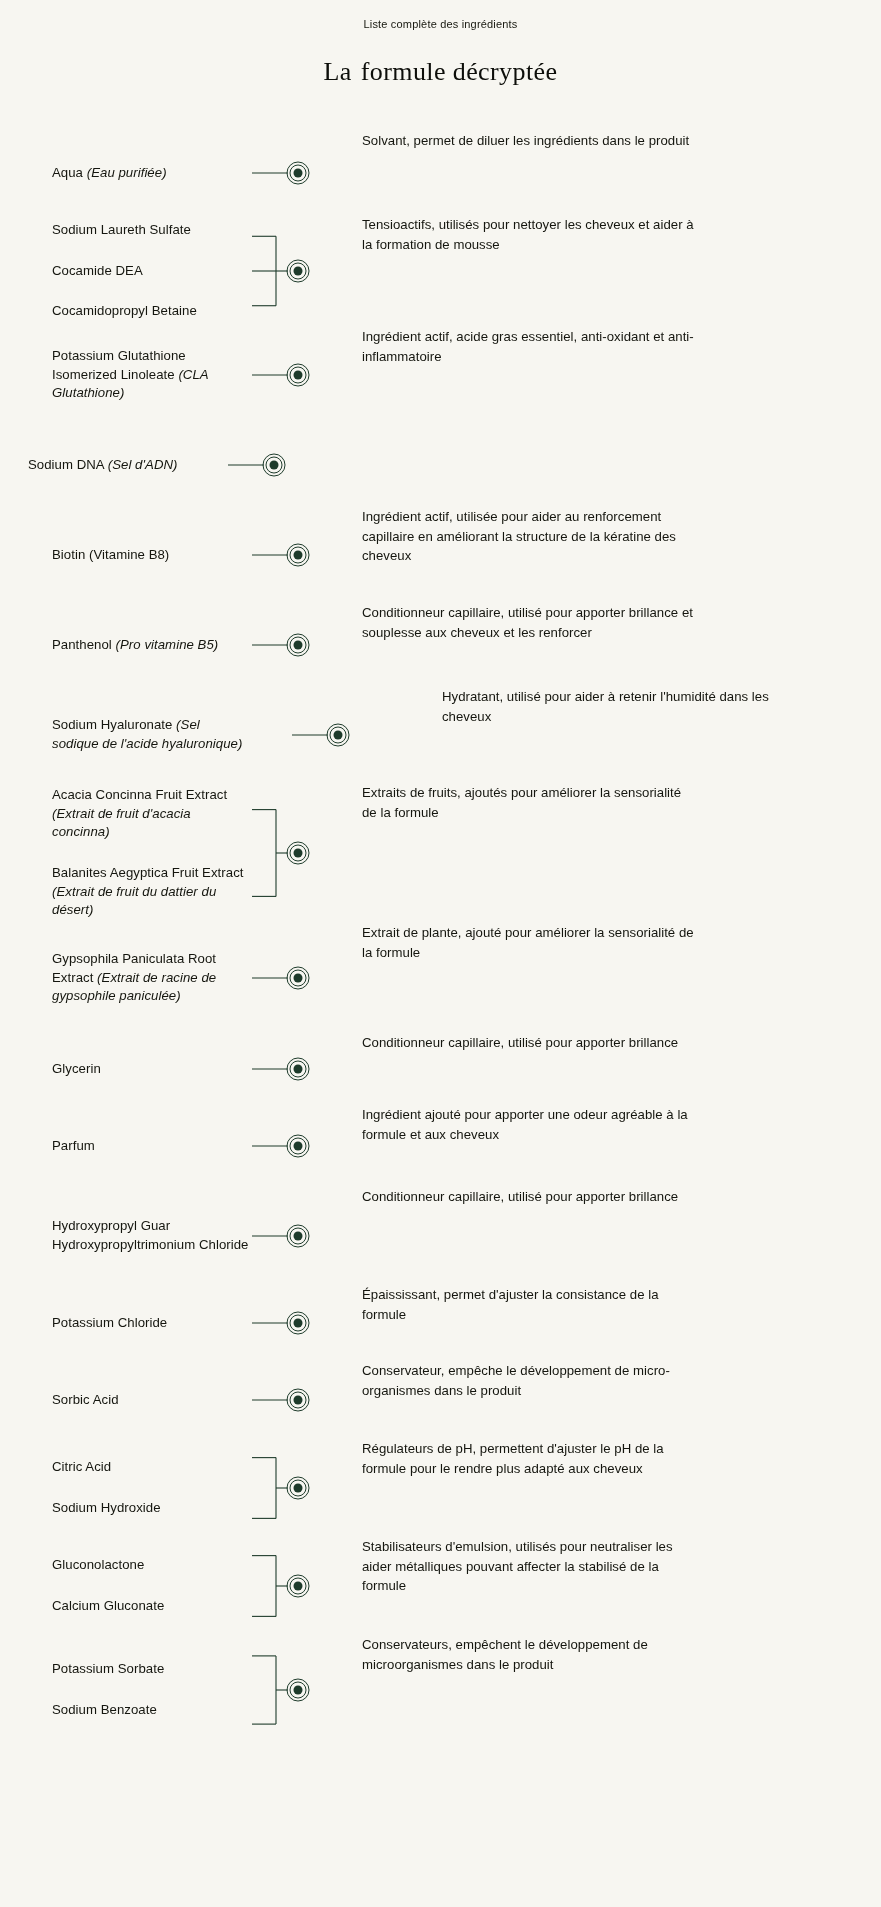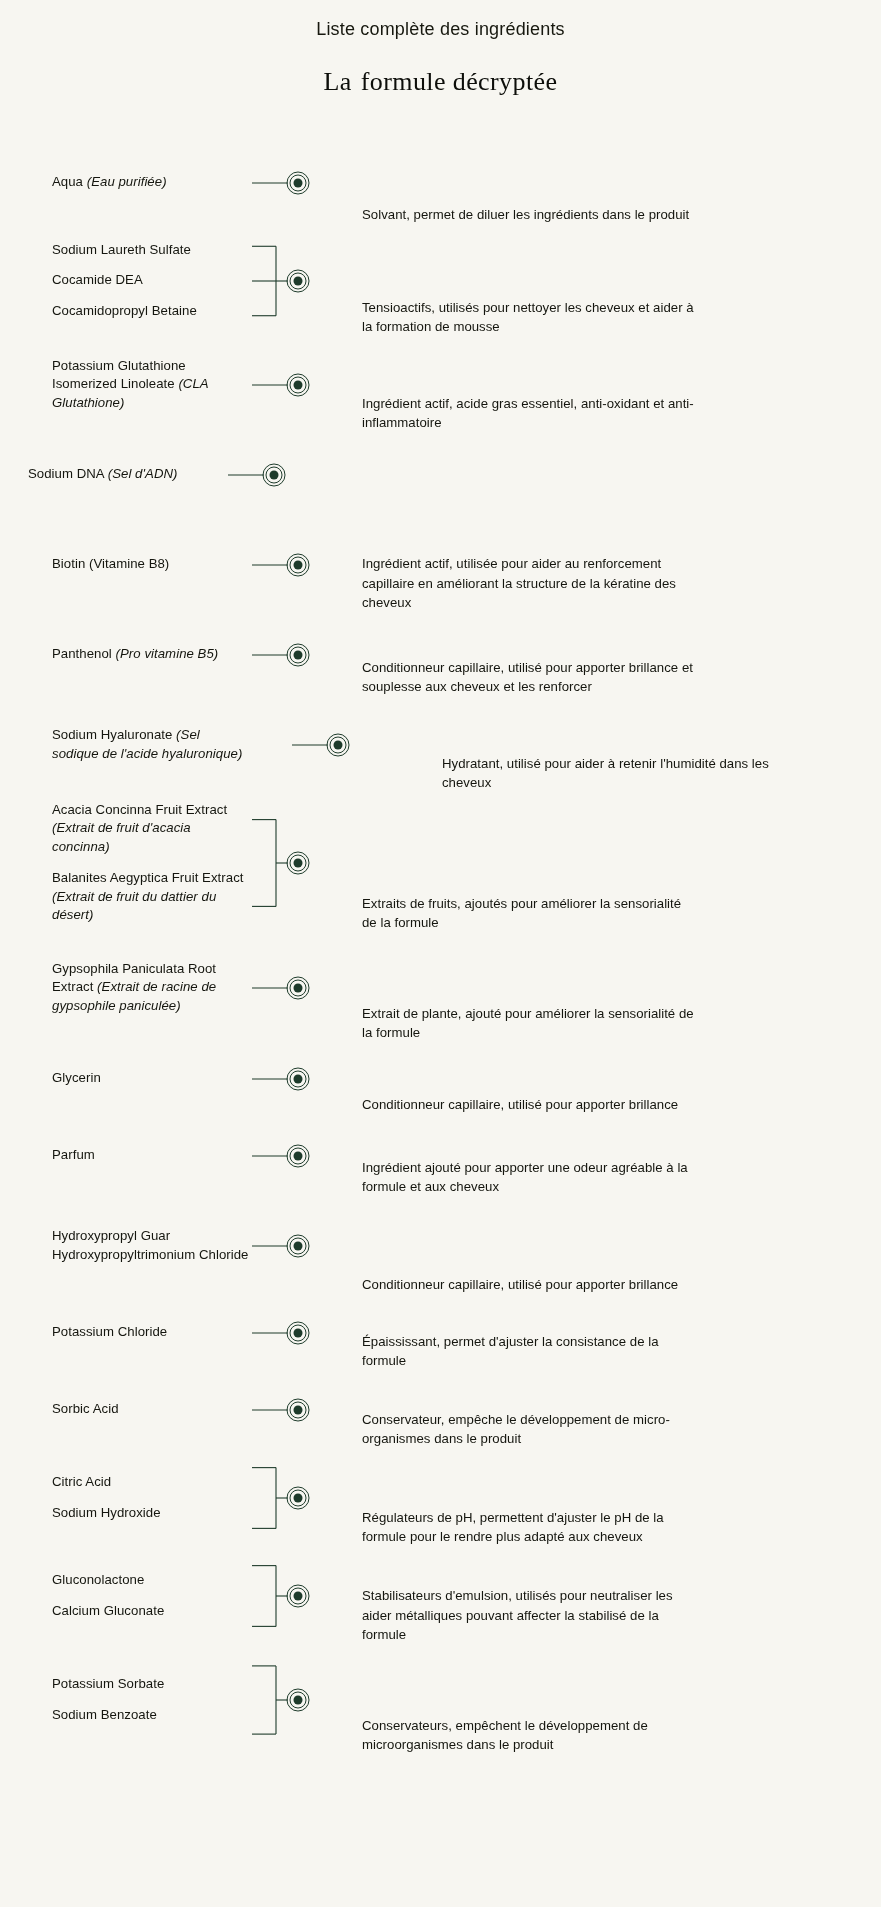--- a/index.html
+++ b/index.html
@@ -25,21 +25,21 @@
     overflow: hidden;
   }
 
   
   .header {
     text-align: center;
     padding-top: 17px;
   }
   .eyebrow {
     font-family: "Liberation Sans", "DejaVu Sans", sans-serif;
-    font-size: 18px;
+    font-size: 11px;
     letter-spacing: 0.18px;
     color: #17180f;
     line-height: 1.4;
   }
   .title {
     font-family: "Liberation Serif", "DejaVu Serif", serif;
     font-size: 26px;
     font-weight: 400;
     color: #0d0e0a;
     margin-top: 26px;
@@ -74,38 +74,38 @@
     justify-content: center;
   }
 
   .ing {
     font-size: 13.2px;
     line-height: 1.42;
     color: #15160f;
     letter-spacing: 0.05px;
   }
   .ing + .ing {
-    margin-top: 12px;
+    margin-top: 22px;
   }
   .ing em {
     font-style: italic;
   }
 
   .col-link {
     width: 91px;
     flex: 0 0 91px;
     position: relative;
   }
 
   .col-desc {
     flex: 1 1 auto;
     padding-left: 21px;
     display: flex;
     flex-direction: column;
-    justify-content: flex-end;
+    justify-content: flex-start;
   }
   .desc {
     font-size: 13.2px;
     line-height: 1.48;
     color: #15160f;
     letter-spacing: 0.03px;
     max-width: 335px;
   }
 
   

